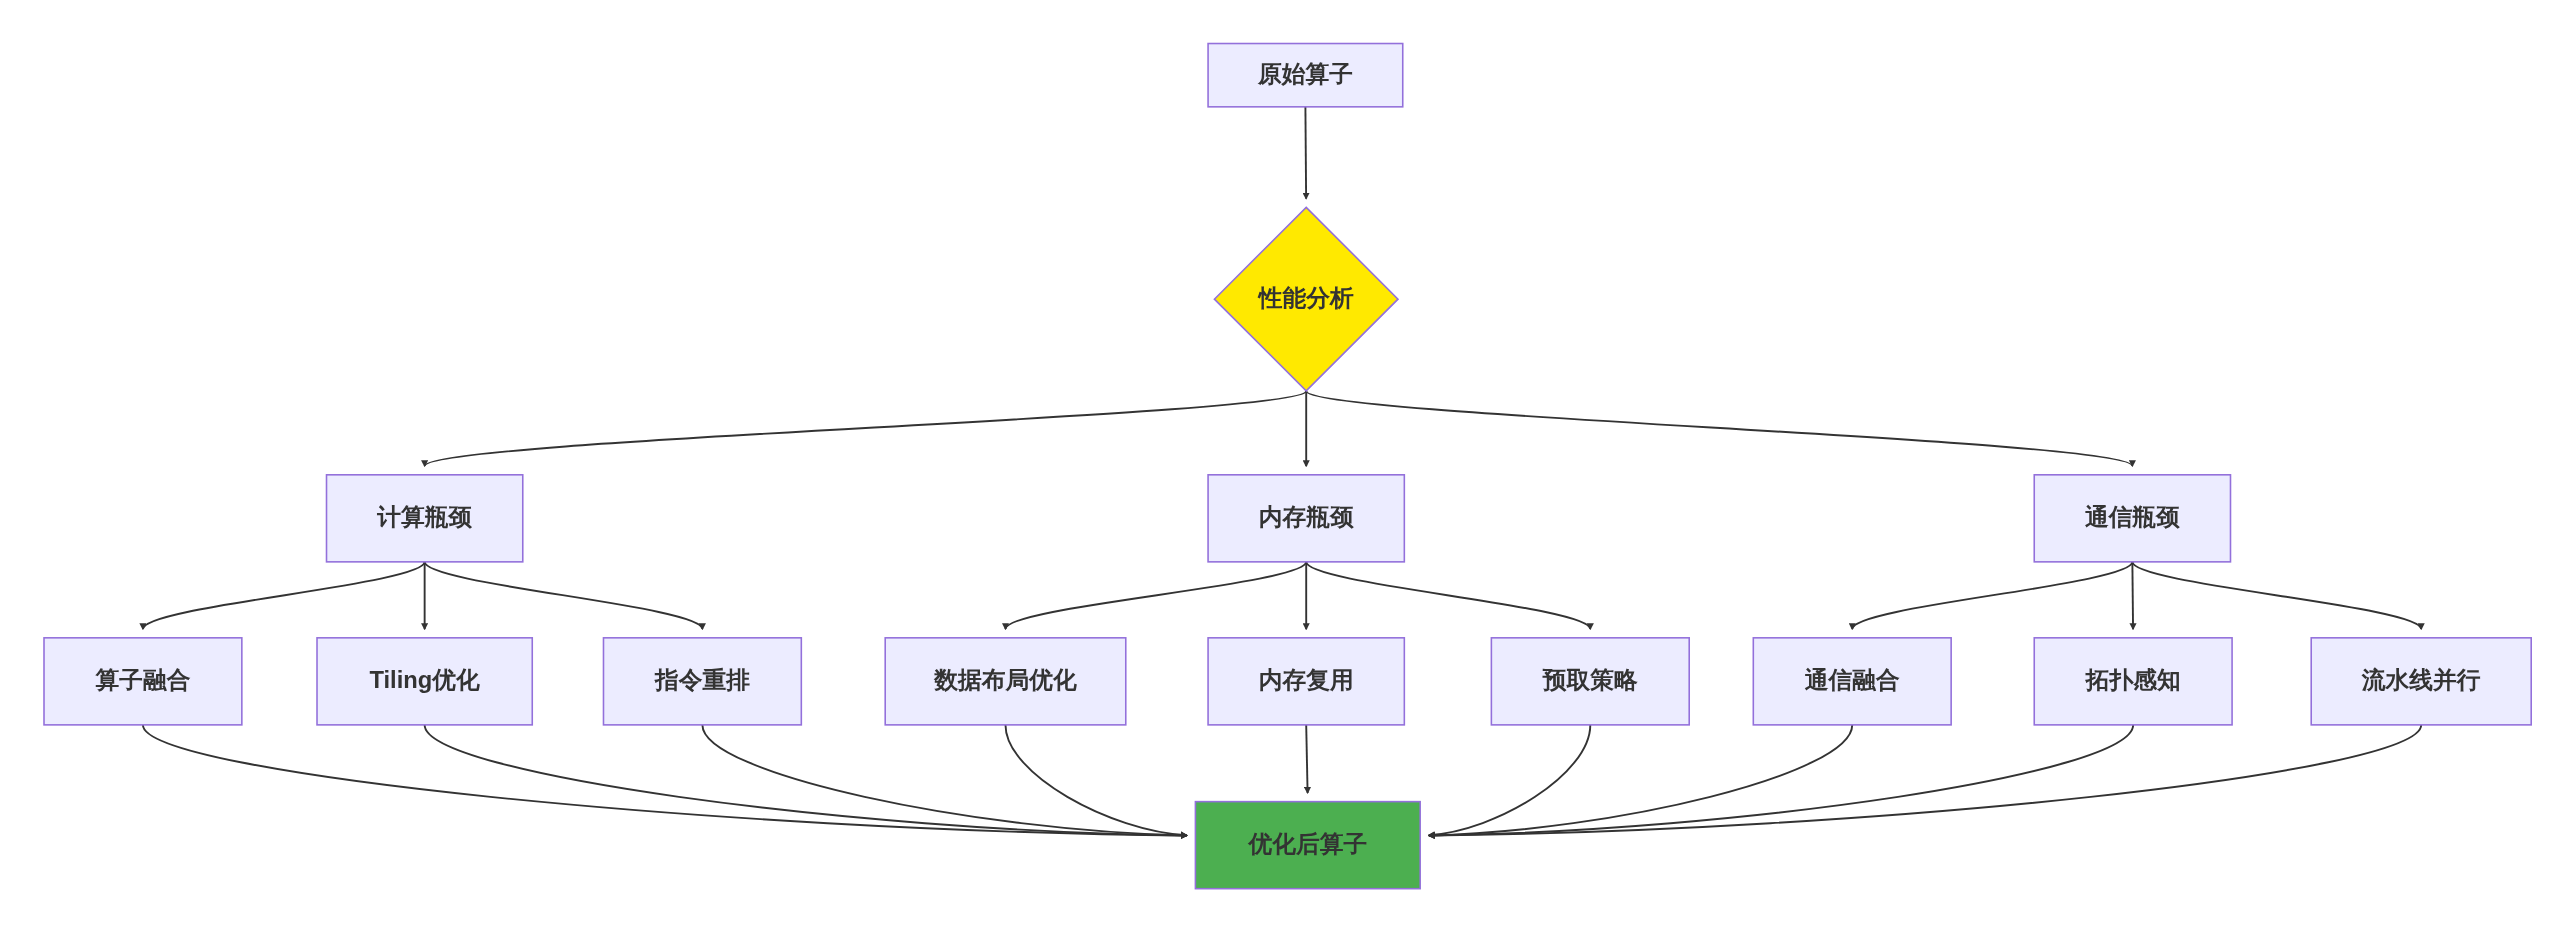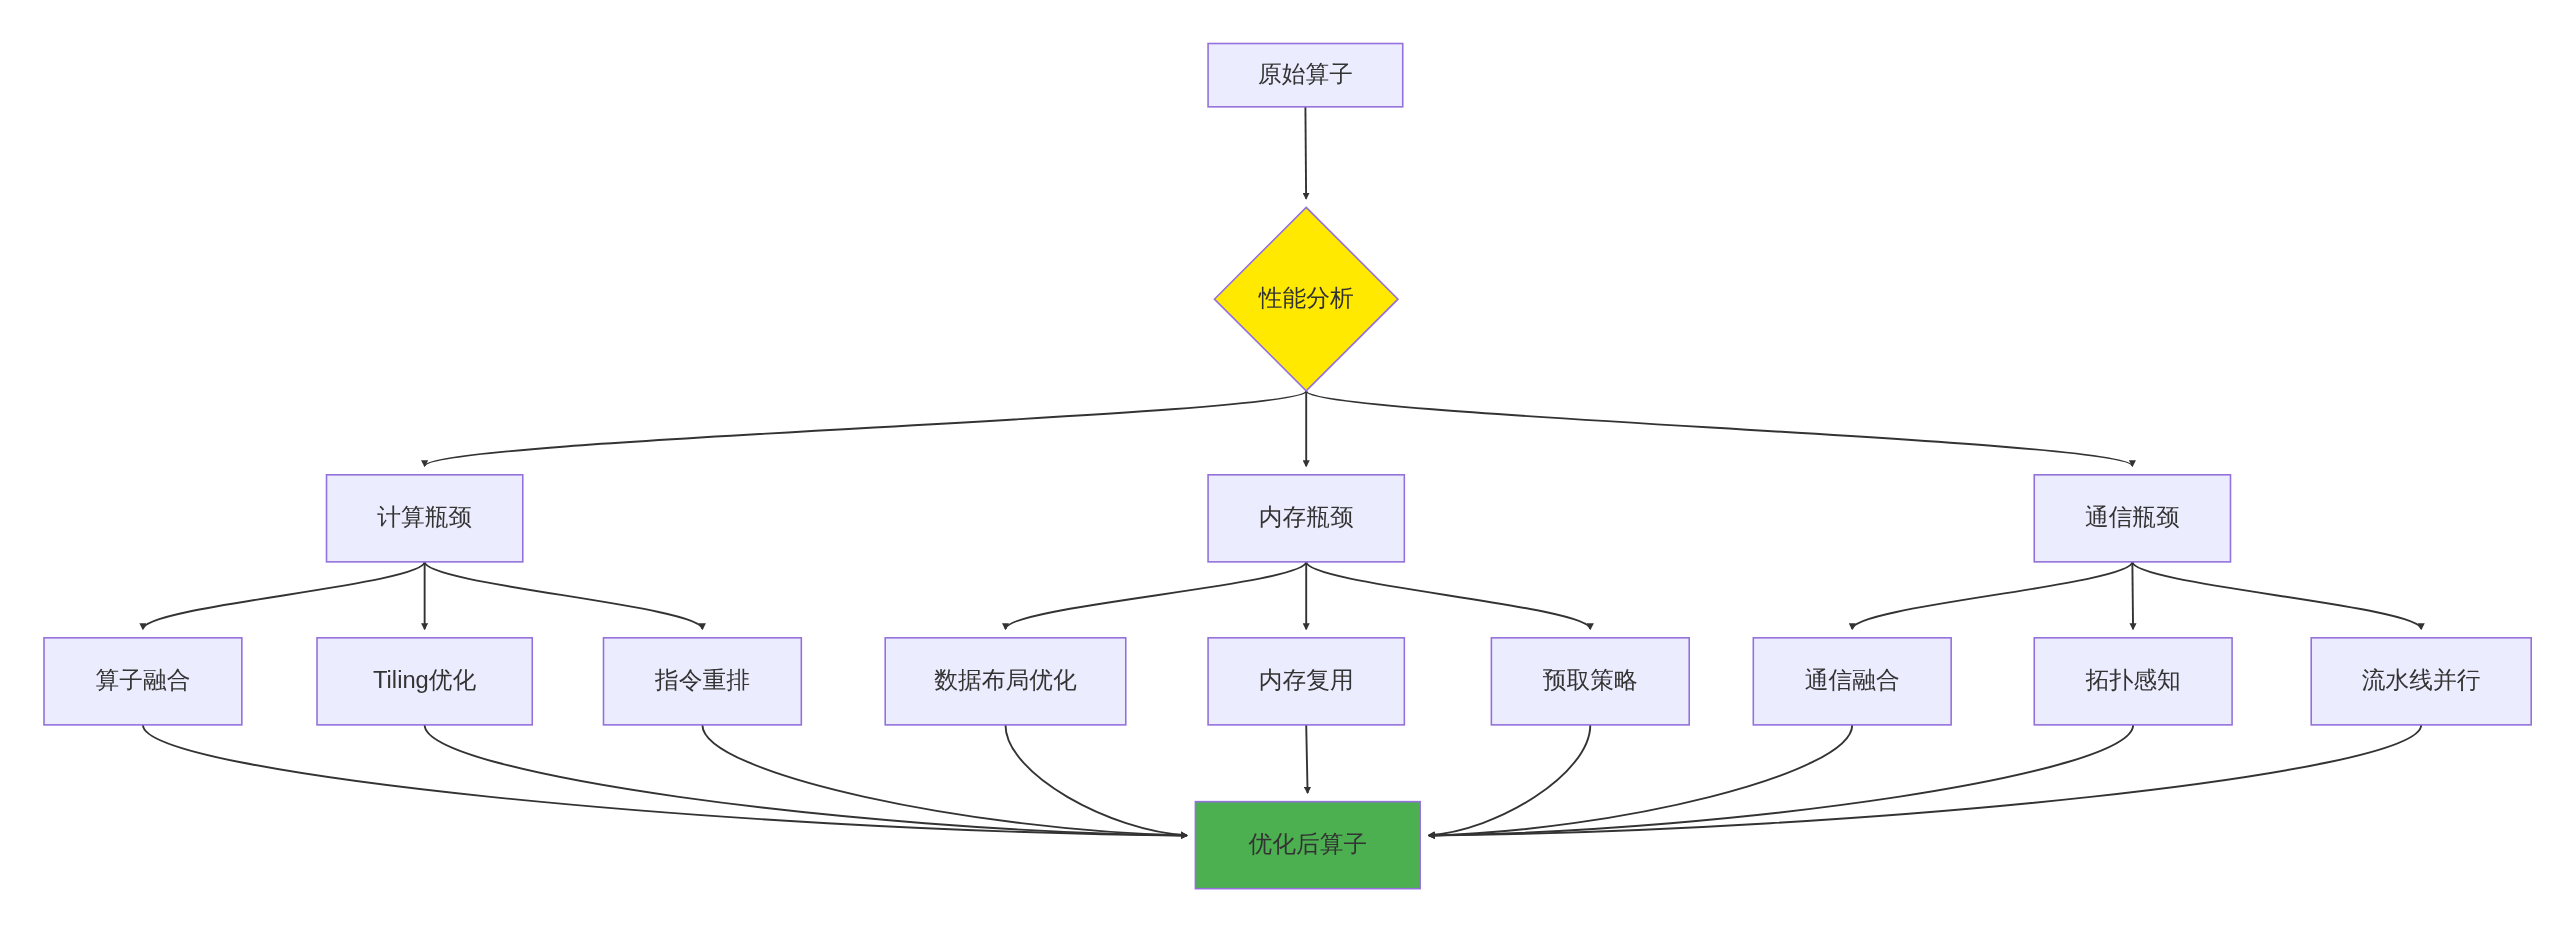--- a/index.html
+++ b/index.html
@@ -11,20 +11,21 @@
     width: 2576px;
     height: 933px;
     font-family: "Liberation Sans", "DejaVu Sans", sans-serif;
     overflow: hidden;
   }
   #flowchart-root {
     position: relative;
     width: 2576px;
     height: 933px;
     background: #ffffff;
+    font-weight: bold;
   }
   svg#diagram {
     display: block;
     width: 2576px;
     height: 933px;
   }
   .node-rect {
     fill: #ececff;
     stroke: #9370db;
     stroke-width: 2px;

